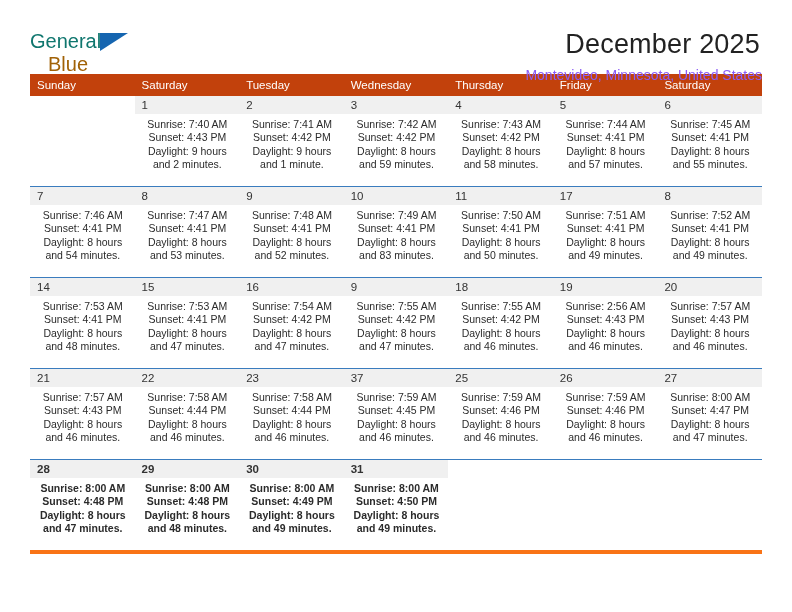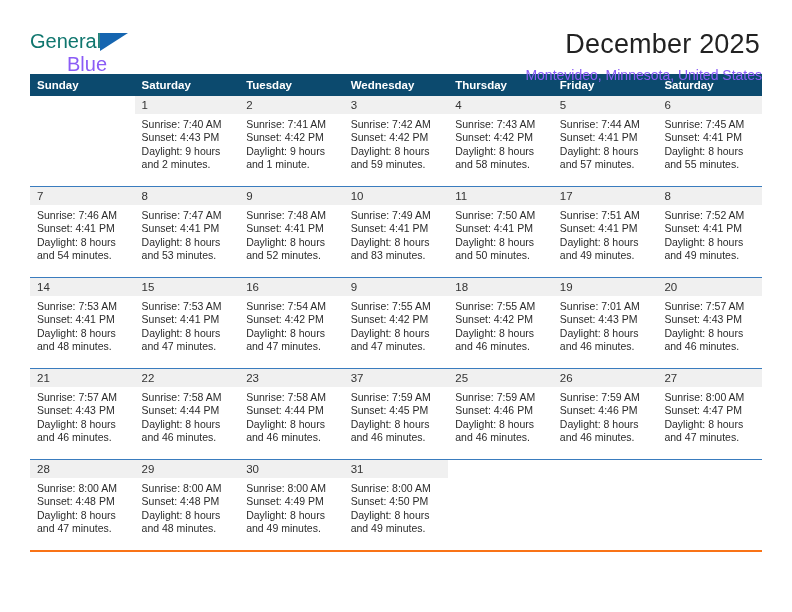--- a/index.html
+++ b/index.html
@@ -49,24 +49,24 @@
     left: 70px;
     top: 3px;
     width: 0;
     height: 0;
     border-left: 28px solid #1565b0;
     border-bottom: 18px solid transparent;
   }
   .brand-row2 {
     position: relative;
     font-size: 20px;
-    color: #8b5cf6;
+    color: #a16207;
     line-height: 22px;
     margin-top: 1px;
-    margin-left: 37px;
+    margin-left: 18px;
     white-space: nowrap;
   }
   .titles {
     text-align: right;
     flex: 1;
   }
   .cal-title {
     font-size: 27px;
     color: #222222;
     line-height: 32px;
@@ -82,24 +82,24 @@
     font-weight: normal;
   }
 
   
   .calendar {
     width: 732px;
     border-collapse: collapse;
     table-layout: fixed;
   }
   .calendar th {
-    background: #0c4a6e;
+    background: #c2410c;
     color: #ffffff;
     font-size: 11.5px;
-    font-weight: bold;
+    font-weight: normal;
     text-align: left;
     padding: 5px 0 5px 7px;
     height: 20px;
     box-sizing: border-box;
     border: none;
   }
   .week-row td {
     vertical-align: top;
     padding: 0;
     border: none;
@@ -124,26 +124,28 @@
     line-height: 12px;
   }
   .daynum.empty {
     background: #ffffff;
   }
   .info {
     padding: 4px 6px 0 7px;
     font-size: 10.5px;
     line-height: 13.4px;
     color: #2b2b2b;
+    text-align: center;
   }
   .info div {
     white-space: nowrap;
   }
   .calendar tr.week-row:last-child td {
-    border-bottom: 2px solid #f97316;
+    border-bottom: 4px solid #f97316;
+    font-weight: bold;
   }
 </style>
 </head>
 <body>
 
 <div class="page">
 
   <div class="header">
     <div class="brand">
       <div class="brand-row1">
@@ -376,21 +378,21 @@
                 <div>Sunset: 4:42 PM</div>
                 <div>Daylight: 8 hours</div>
                 <div>and 46 minutes.</div>
               </div>
             </div>
           </td>
           <td>
             <div class="cell-inner">
               <div class="daynum">19</div>
               <div class="info">
-                <div>Sunrise: 7:01 AM</div>
+                <div>Sunrise: 2:56 AM</div>
                 <div>Sunset: 4:43 PM</div>
                 <div>Daylight: 8 hours</div>
                 <div>and 46 minutes.</div>
               </div>
             </div>
           </td>
           <td>
             <div class="cell-inner">
               <div class="daynum">20</div>
               <div class="info">

